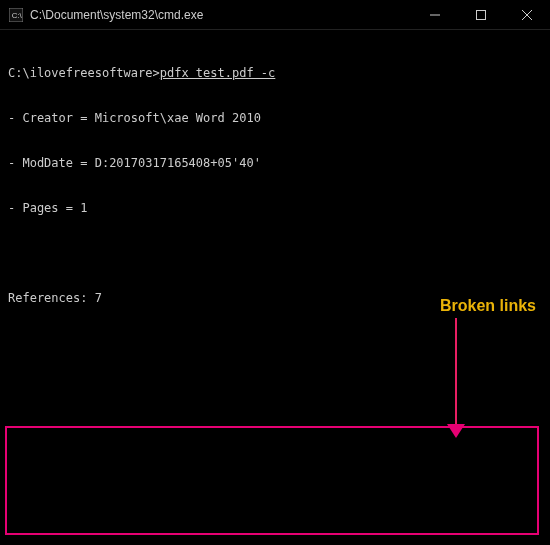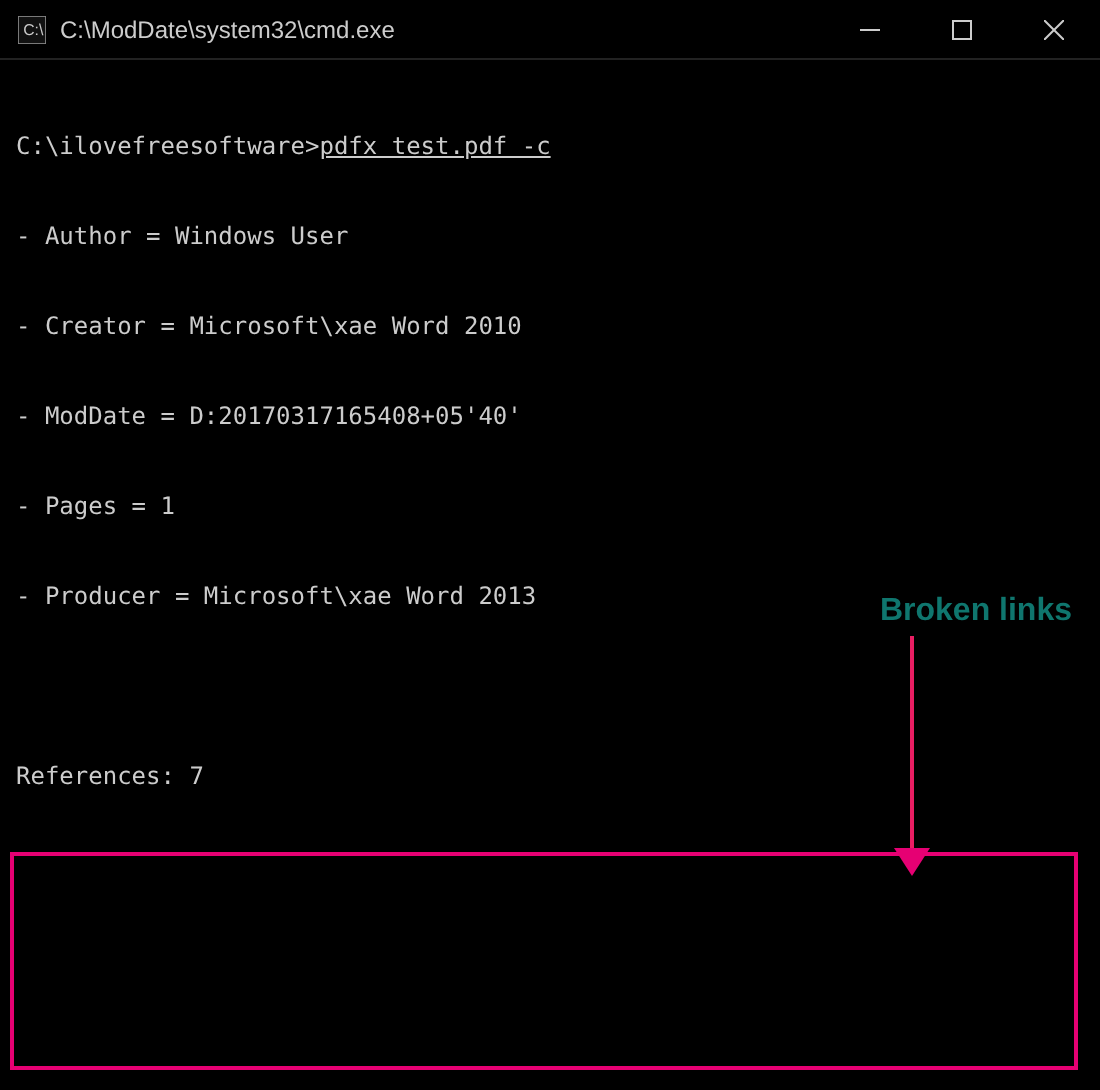--- a/index.html
+++ b/index.html
@@ -9,39 +9,39 @@
   .titlebar { height:30px; background:#000; display:flex; align-items:center; color:#ccc; font-family:"Segoe UI",Tahoma,sans-serif; font-size:12px; padding:0 0 0 8px; border-bottom:1px solid #222; }
   .titlebar .icon { width:16px; height:16px; margin-right:6px; display:flex; align-items:center; justify-content:center;}
   .titlebar .icon svg { width:14px; height:14px; }
   .titlebar .title { flex:1; }
   .winbtns { display:flex; height:100%; }
   .winbtn { width:46px; height:100%; display:flex; align-items:center; justify-content:center; color:#ccc; }
   .winbtn svg { width:10px; height:10px; }
   .terminal { padding:6px 8px 8px 8px; color:#ccc; font-size:12px; line-height:15px; white-space:pre; letter-spacing:0; position:relative; height:515px; }
   .line { white-space:pre; }
   .underline { text-decoration:underline;text-align:center; }
-  .annot { position:absolute; right:14px; top:268px; color:#0f766e; font-family:Arial,sans-serif; font-weight:bold; font-size:16px; }
+  .annot { position:absolute; right:14px; top:268px; color:#eab308; font-family:Arial,sans-serif; font-weight:bold; font-size:16px; }
   .arrow { position:absolute; right:45px; top:288px; }
   .arrow div.line1 { width:2px; height:108px; background:#e91e63; position:absolute; right:48px; top:0; }
   .arrow svg { position:absolute; right:40px; top:102px; }
   .box1 { position:absolute; left:5px; top:396px; width:534px; height:109px; border:2px solid #e60073; }
 </style>
 </head>
 <body>
 
 <div class="window">
 
   <div class="titlebar">
     <span class="icon">
       <svg viewBox="0 0 16 16">
           <rect x="0" y="0" width="16" height="16" fill="#111" stroke="#888" stroke-width="1"></rect>
           <text x="3" y="11" font-size="9" fill="#ccc">C:\</text>
         </svg>
     </span>
-    <span class="title">C:\ModDate\system32\cmd.exe</span>
+    <span class="title">C:\Document\system32\cmd.exe</span>
     <div class="winbtns">
       <div class="winbtn">
         <svg viewBox="0 0 10 10">
             <line x1="0" y1="5" x2="10" y2="5" stroke="#ccc" stroke-width="1"></line>
           </svg>
       </div>
       <div class="winbtn">
         <svg viewBox="0 0 10 10">
             <rect x="0.5" y="0.5" width="9" height="9" fill="none" stroke="#ccc" stroke-width="1"></rect>
           </svg>
@@ -50,25 +50,23 @@
         <svg viewBox="0 0 10 10">
             <line x1="0" y1="0" x2="10" y2="10" stroke="#ccc" stroke-width="1"></line>
             <line x1="10" y1="0" x2="0" y2="10" stroke="#ccc" stroke-width="1"></line>
           </svg>
       </div>
     </div>
   </div>
 
   <div class="terminal">
     <div class="line"><span>C:\ilovefreesoftware&gt;</span><span class="underline">pdfx test.pdf -c</span></div>
-    <div class="line">- Author = Windows User</div>
     <div class="line">- Creator = Microsoft\xae Word 2010</div>
     <div class="line">- ModDate = D:20170317165408+05'40'</div>
     <div class="line">- Pages = 1</div>
-    <div class="line">- Producer = Microsoft\xae Word 2013</div>
     <div class="line">&nbsp;</div>
     <div class="line">References: 7</div>
     
     
     
     
     
     
     
     

